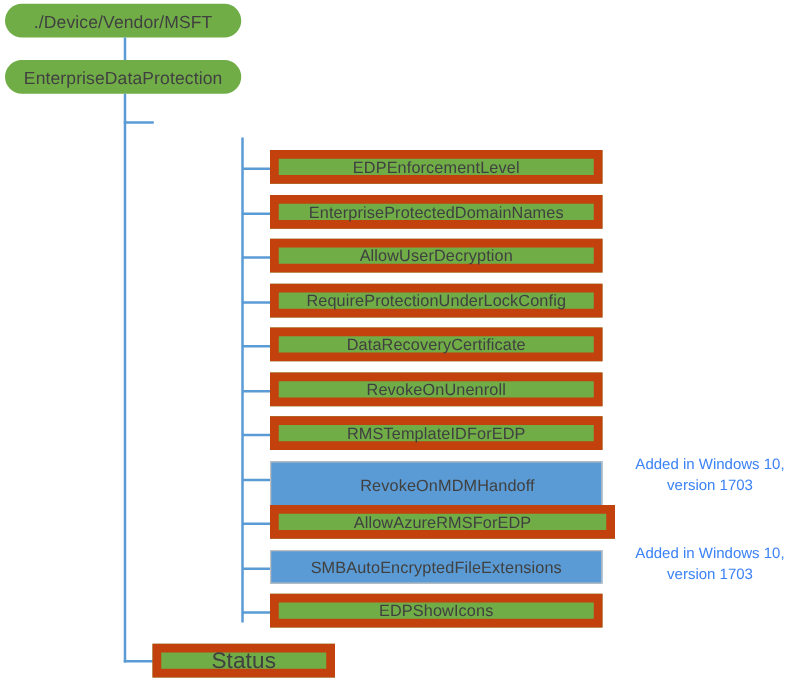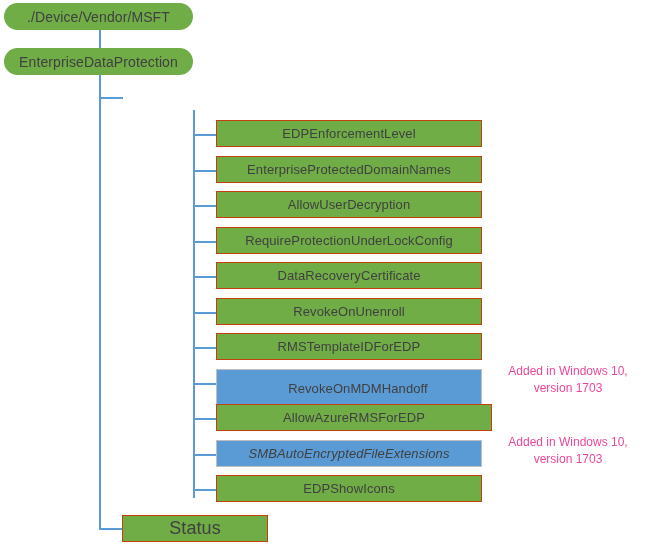--- a/index.html
+++ b/index.html
@@ -31,38 +31,38 @@
     display: flex;
     align-items: center;
     justify-content: center;
     color: #404040;
     text-align: center;
     white-space: nowrap;
     letter-spacing: 0.1px;
   }
   .node.green {
     background: #70AD47;
-    border: 1px solid #c2410c;
+    border: 7px solid #c2410c;
   }
   .node.blue {
     background: #5B9BD5;
     border: 1px solid #BFBFBF;
   }
   .node.pill {
     border-radius: 999px;
     border: none;
     background: #70AD47;
   }
   .node.pill.root     { font-size: 14px; }
   .node.leaf          { font-size: 13px; }
 
   
   .annotation {
     position: absolute;
-    color: #ec4899;
+    color: #3b82f6;
     font-size: 12px;
     line-height: 17px;
     text-align: center;
     white-space: pre-line;
     font-family: "Liberation Sans", sans-serif;
   }
 </style>
 </head>
 <body>
 
@@ -96,21 +96,21 @@
       <div class="node leaf green" style="left: 216px; top: 298px; width: 266px; height: 27px;">RevokeOnUnenroll</div>
       <div class="line hline" style="left: 194px; top: 347px; width: 22px;"></div>
       <div class="node leaf green" style="left: 216px; top: 333px; width: 266px; height: 27px;">RMSTemplateIDForEDP</div>
       <div class="line hline" style="left: 194px; top: 383px; width: 22px;"></div>
       <div class="node leaf blue" style="left: 216px; top: 369px; width: 266px; height: 38px; padding-left: 18px;">RevokeOnMDMHandoff</div>
       <div class="annotation" style="left: 489px; top: 363px; width: 158px;">Added in Windows 10,
 version 1703</div>
       <div class="line hline" style="left: 194px; top: 418px; width: 22px;"></div>
       <div class="node leaf green" style="left: 216px; top: 404px; width: 276px; height: 27px;">AllowAzureRMSForEDP</div>
       <div class="line hline" style="left: 194px; top: 454px; width: 22px;"></div>
-      <div class="node leaf blue" style="left: 216px; top: 440px; width: 266px; height: 27px; font-style: italic;">SMBAutoEncryptedFileExtensions</div>
+      <div class="node leaf blue" style="left: 216px; top: 440px; width: 266px; height: 27px;">SMBAutoEncryptedFileExtensions</div>
       <div class="annotation" style="left: 489px; top: 434px; width: 158px;">Added in Windows 10,
 version 1703</div>
       <div class="line hline" style="left: 194px; top: 489px; width: 22px;"></div>
       <div class="node leaf green" style="left: 216px; top: 475px; width: 266px; height: 27px;">EDPShowIcons</div>
     </div>
 
   <div class="line hline" style="left:99px; top:528px; width:24px;"></div>
 
   <div class="node green" style="left:122px; top:515px; width:146px; height:27px; font-size:18px;">Status</div>
 

